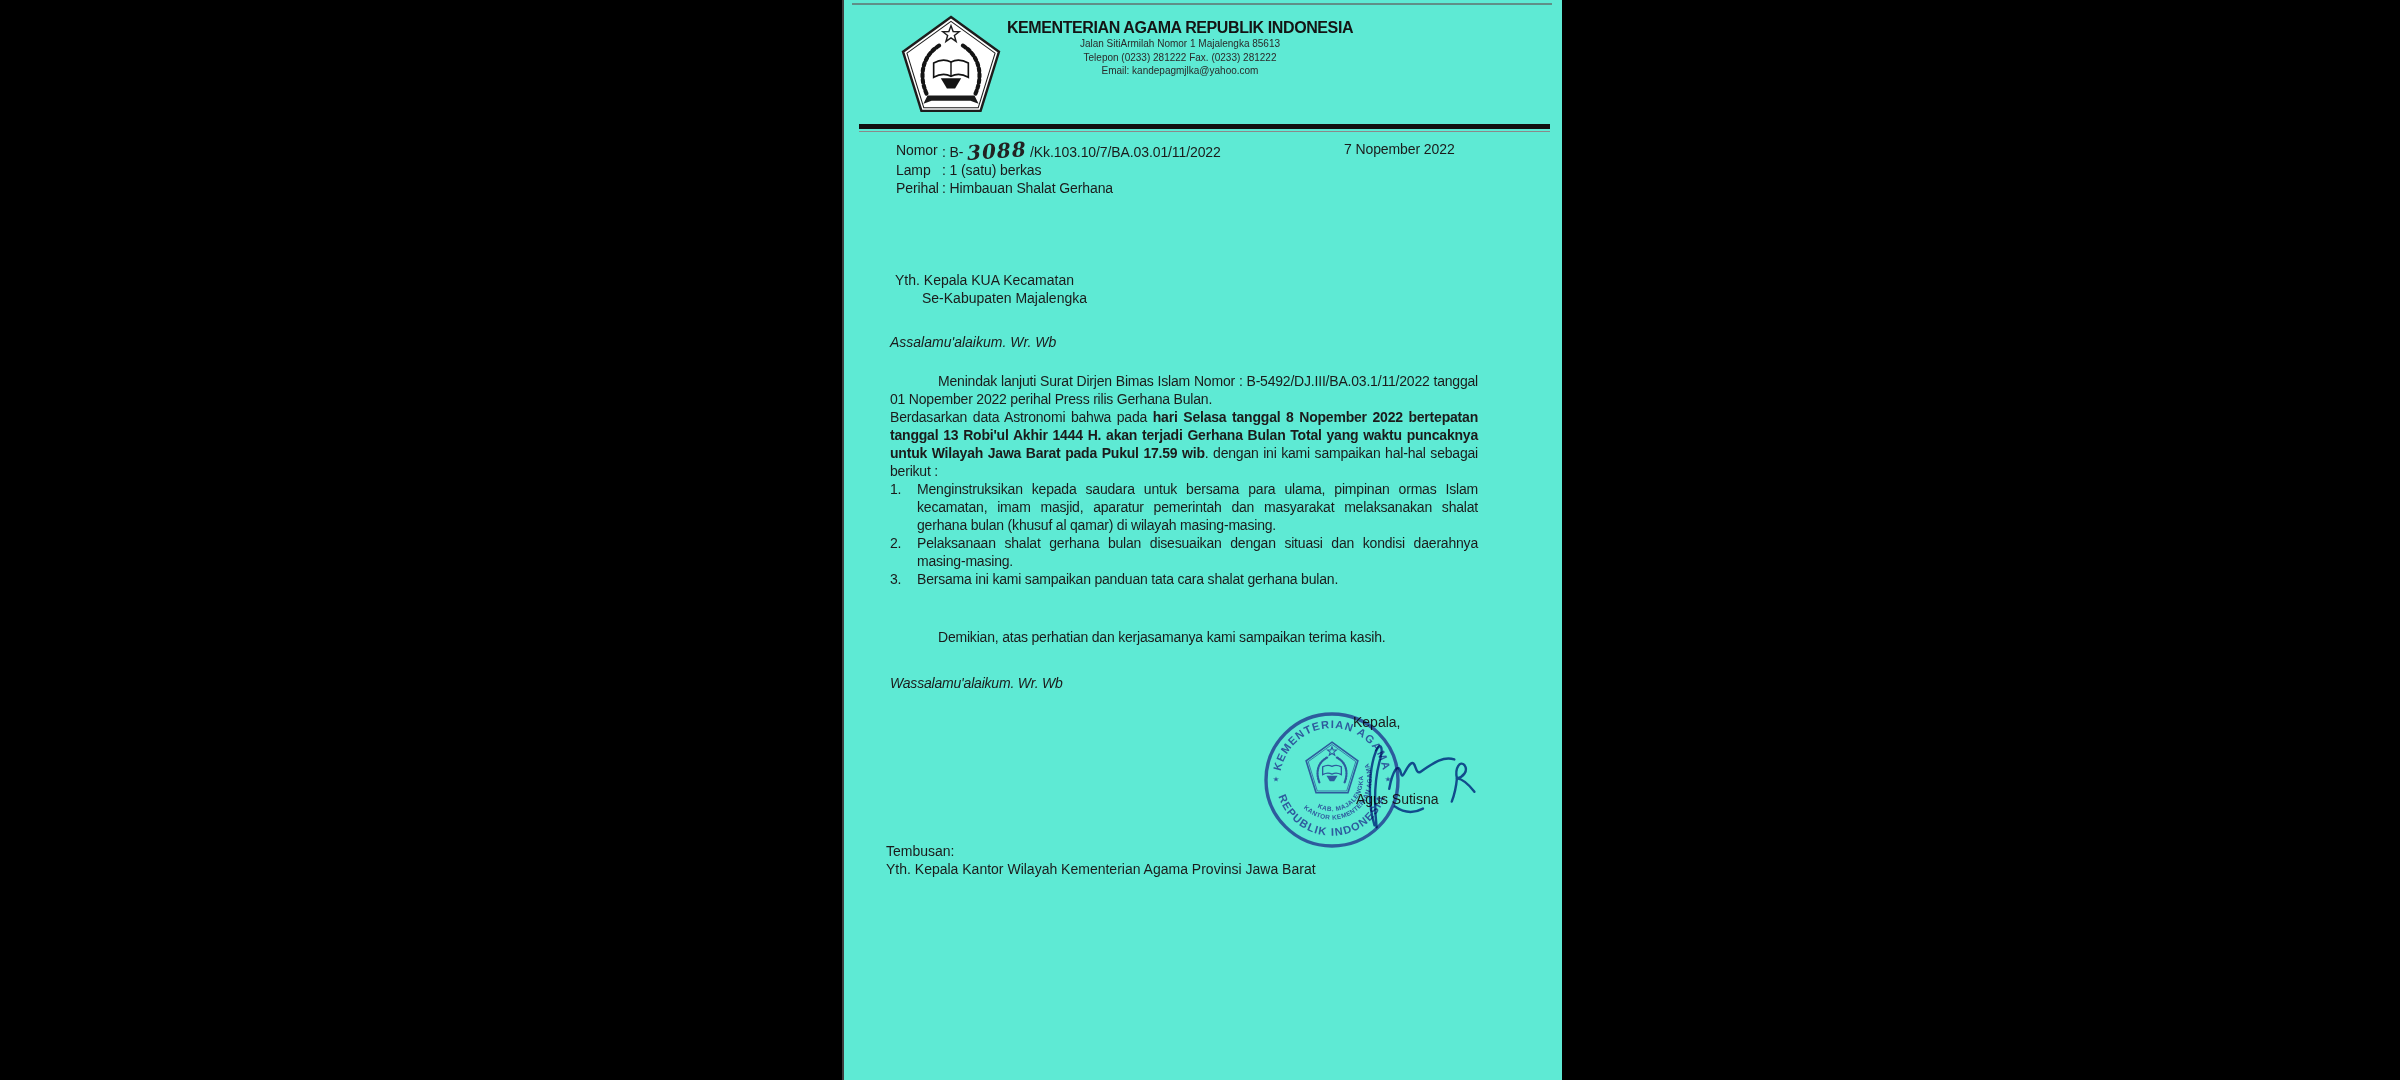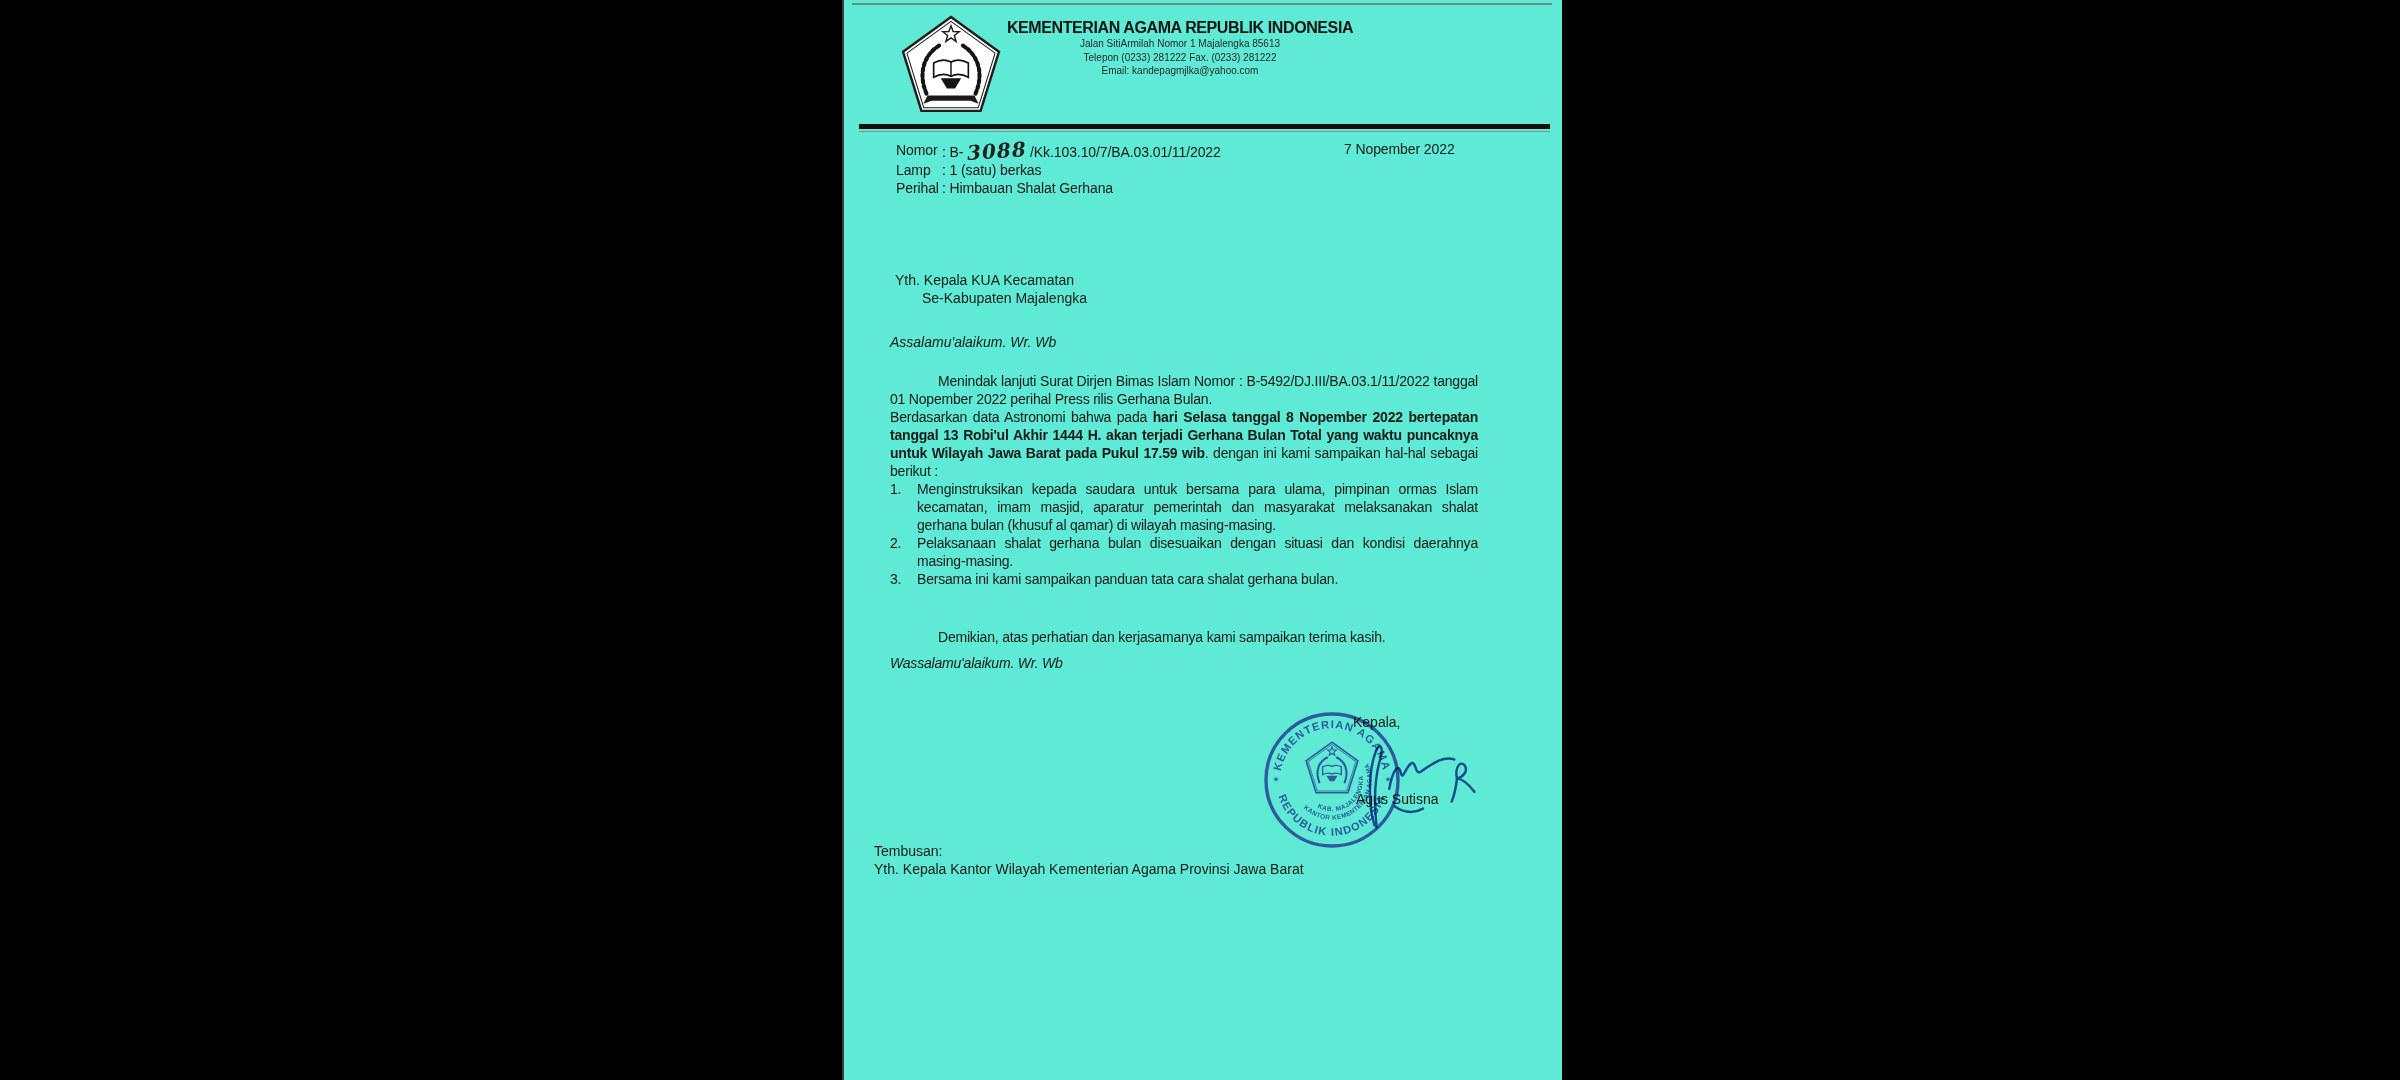--- a/index.html
+++ b/index.html
@@ -38,29 +38,29 @@
 
   .salutation{left:46px;top:334px;font-size:14px;font-style:italic;}
 
   .body-block{left:46px;top:372px;width:588px;font-size:14px;line-height:18px;letter-spacing:-0.2px;text-align:justify;}
   .para-indent{text-indent:48px;}
   .bold{font-weight:bold;}
   .li{display:flex;}
   .li .num{width:27px;flex:none;}
   .li .li-text{flex:1;text-align:justify;}
   .closing{margin-top:40px;text-indent:48px;text-align:left;}
-  .wassalam{margin-top:8px;font-style:italic;text-align:left;}
+  .wassalam{margin-top:28px;font-style:italic;text-align:left;}
 
   
   .kepala{left:509px;top:714px;font-size:14px;}
   .sig-name{left:512px;top:791px;font-size:14px;}
   .stamp{left:418px;top:710px;mix-blend-mode:multiply;opacity:.92;}
   .signature{left:492px;top:732px;mix-blend-mode:multiply;transform:rotate(-2deg);}
 
-  .tembusan{left:30px;top:842px;font-size:14px;line-height:18px;}
+  .tembusan{left:42px;top:842px;font-size:14px;line-height:18px;}
 </style>
 </head>
 <body>
 
 <div class="page">
   <div class="page-top-edge"></div>
 
   <svg class="abs" style="left:56px;top:14px;" width="102" height="102" viewBox="0 0 100 100">
     <polygon points="50,3 97,37 79,95 21,95 3,37" fill="#ffffff" stroke="#1d1d1d" stroke-width="2.4"></polygon>
     <polygon points="50,7.2 93.2,38.4 76.7,91.8 23.3,91.8 6.8,38.4" fill="none" stroke="#1d1d1d" stroke-width="1"></polygon>

